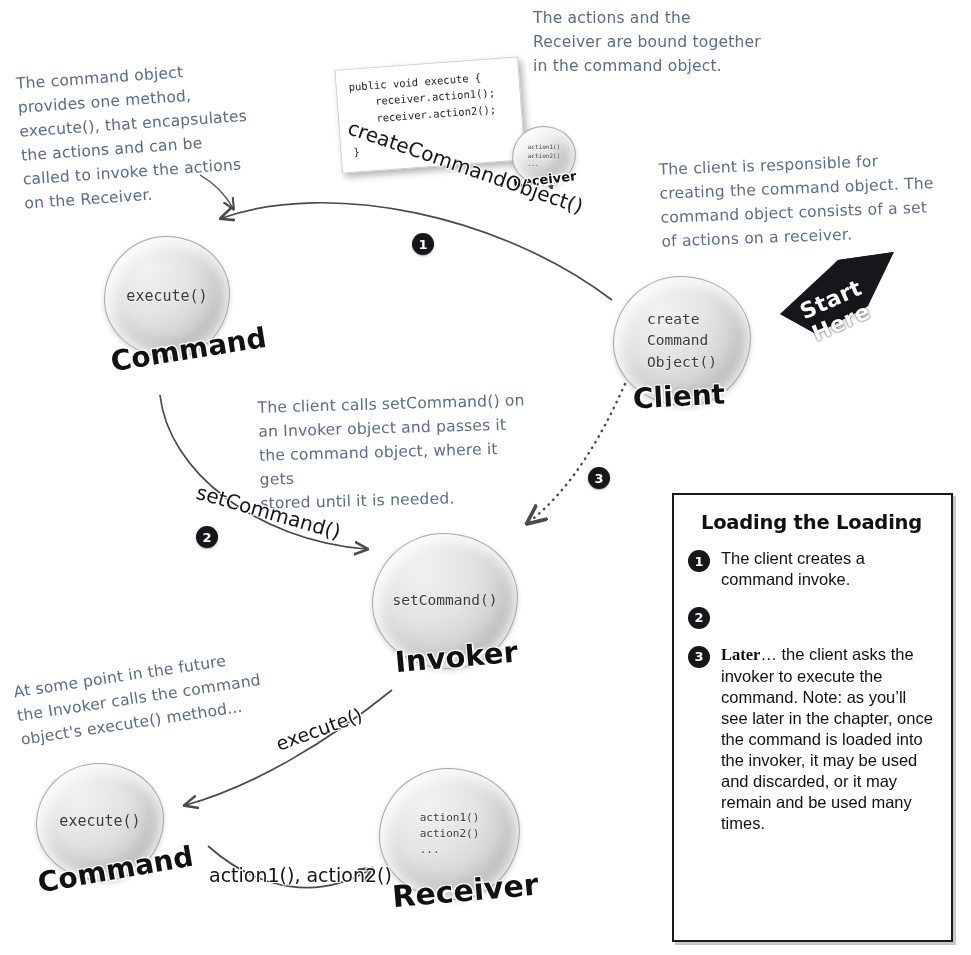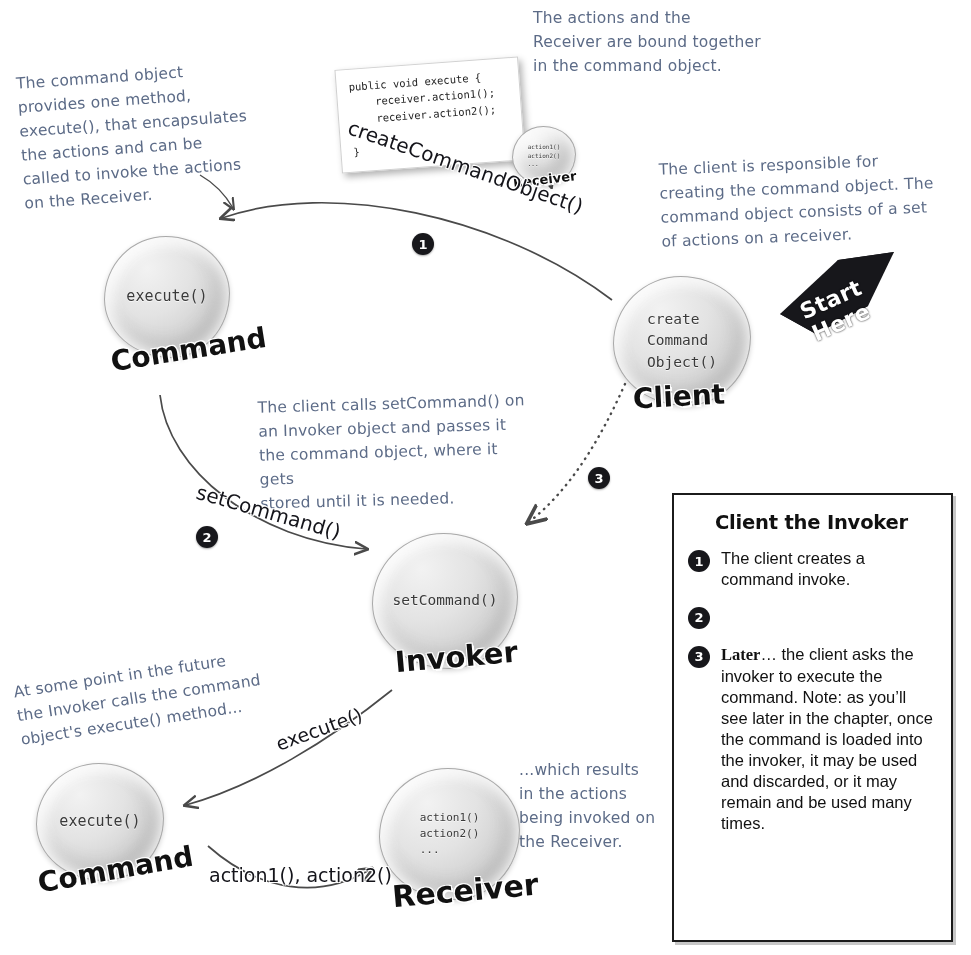--- a/index.html
+++ b/index.html
@@ -198,24 +198,20 @@
 
   <div class="hand" style="left:259px;top:392px;width:268px;transform:rotate(-1.6deg);">The client calls setCommand() on
 an Invoker object and passes it
 the command object, where it gets
 stored until it is needed.</div>
 
   <div class="hand" style="left:16px;top:662px;width:246px;transform:rotate(-8.5deg);">At some point in the future
 the Invoker calls the command
 object's execute() method...</div>
 
-  <div class="hand" style="left:519px;top:758px;width:150px;">...which results
-in the actions
-being invoked on
-the Receiver.</div>
 
   <div class="blob" style="left:104px;top:236px;width:124px;height:120px;">
     <span class="code" style="font-size:15px;">execute()</span>
   </div>
   <div class="blob-label" style="left:110px;top:333px;font-size:28px;transform:rotate(-9deg);">Command</div>
 
   <div class="blob" style="left:613px;top:276px;width:136px;height:128px;">
     <span class="code" style="font-size:14.5px;">create
 Command
 Object()</span>
@@ -256,21 +252,21 @@
 
   <div class="bullet" style="left:412px;top:233px;">1</div>
   <div class="bullet" style="left:196px;top:526px;">2</div>
   <div class="bullet" style="left:588px;top:467px;">3</div>
 
   <div class="starthere">
     <div class="txt">Start Here</div>
   </div>
 
   <div class="infobox">
-    <h2>Client the Invoker</h2>
+    <h2>Loading the Loading</h2>
 
     <div class="inforow">
       <div class="num">1</div>
       <div class="body">The client creates a command invoke.</div>
     </div>
 
     <div class="inforow">
       <div class="num">2</div>
     </div>
 

